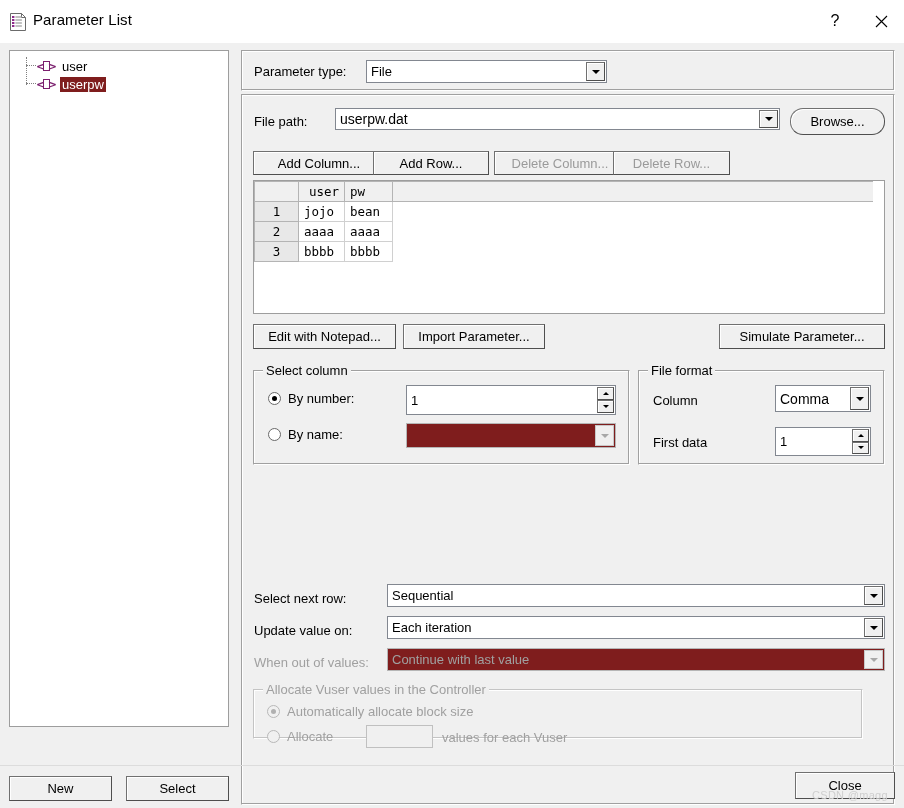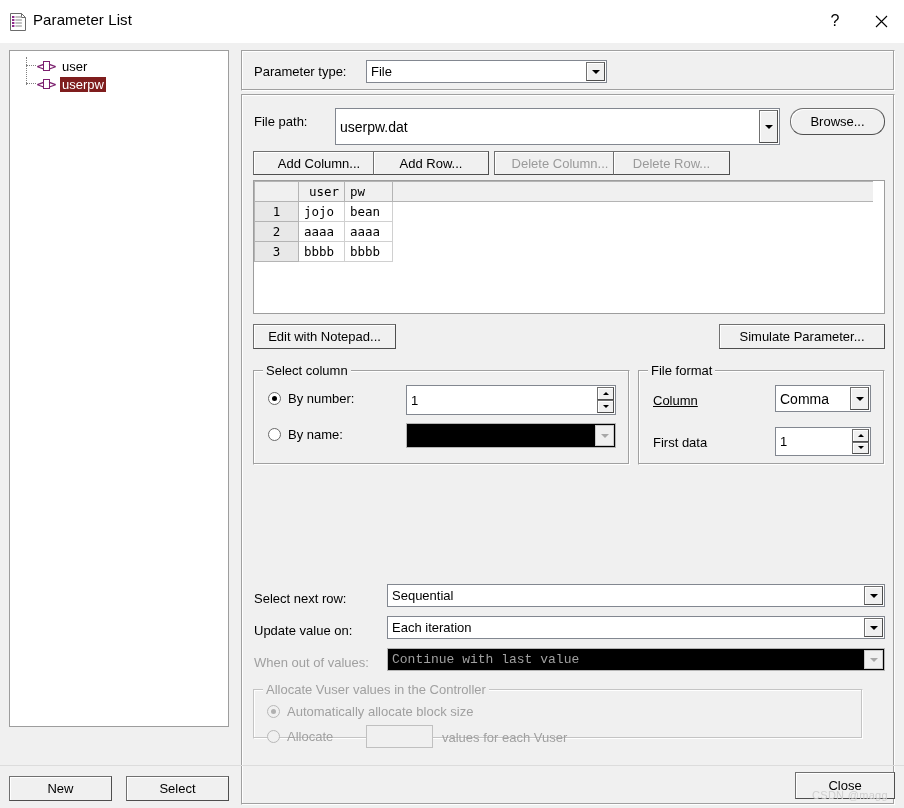--- a/index.html
+++ b/index.html
@@ -186,21 +186,21 @@
     align-items: center;
   }
   .combo .val {
     flex: 1 1 auto;
     padding-left: 4px;
     font-size: 13px;
     color: #000;
     white-space: nowrap;
     overflow: hidden;
   }
-  .combo.dis { background: #000000; border-color: #b6b6b6; font-family: Liberation Mono, monospace; }
+  .combo.dis { background: #7f1d1d; border-color: #b6b6b6; }
   .combo.dis .val { color: #a0a0a0; }
   .cbtn {
     flex: 0 0 auto;
     width: 17px;
     align-self: stretch;
     margin: 1px 1px 1px 0;
     background: #f0f0f0;
     border: 1px solid #707070;
     border-right-color: #4e4e4e;
     border-bottom-color: #4e4e4e;
@@ -452,21 +452,21 @@
           <span class="val">File</span>
           <span class="cbtn">
               <i class="arrow-d"></i>
             </span>
         </div>
       </div>
 
       <div class="panel panel-main">
 
         <div class="lbl" style="left:12px; top:19px;">File path:</div>
-        <div class="combo" style="left:93px; top:13px; width:445px; height:37px;gap:34px;">
+        <div class="combo" style="left:93px; top:13px; width:445px; height:22px;gap:34px;">
           <span class="val" style="font-size:14px;">userpw.dat</span>
           <span class="cbtn">
               <i class="arrow-d"></i>
             </span>
         </div>
         <div class="btn" style="position:absolute; left:548px; top:13px; width:95px; height:27px;border-radius:13px;">
           <span>Browse...</span>
         </div>
 
         <div class="btn" style="position:absolute; left:11px; top:56px; width:132px; height:24px;">
@@ -512,20 +512,23 @@
                 <td>bbbb</td>
                 <td class="pad"></td>
               </tr>
             </tbody>
           </table>
         </div>
 
         <div class="btn" style="position:absolute; left:11px; top:229px; width:143px; height:25px;">
           <span>Edit with Notepad...</span>
         </div>
+        <div class="btn" style="position:absolute; left:161px; top:229px; width:142px; height:25px;">
+          <span>Import Parameter...</span>
+        </div>
         <div class="btn" style="position:absolute; left:477px; top:229px; width:166px; height:25px;">
           <span>Simulate Parameter...</span>
         </div>
 
         <div class="gbox" style="left:11px; top:275px; width:377px; height:95px;">
           <span class="cap">Select column</span>
 
           <div class="radio" style="left:14px; top:20px;">
             <span class="rdot on"></span>
             <span>By number:</span>
@@ -550,21 +553,21 @@
             <span class="val"></span>
             <span class="cbtn flat">
                 <i class="arrow-d dis"></i>
               </span>
           </div>
         </div>
 
         <div class="gbox" style="left:396px; top:275px; width:247px; height:95px;">
           <span class="cap">File format</span>
 
-          <div class="lbl" style="left:14px; top:22px;text-decoration:underline;">Column</div>
+          <div class="lbl" style="left:14px; top:22px;">Column</div>
           <div class="combo" style="left:136px; top:14px; width:96px; height:27px;">
             <span class="val" style="font-size:14px;">Comma</span>
             <span class="cbtn">
                 <i class="arrow-d"></i>
               </span>
           </div>
 
           <div class="lbl" style="left:14px; top:64px;">First data</div>
           <div class="spin" style="left:136px; top:56px; width:96px; height:29px;">
             <span class="val">1</span>

